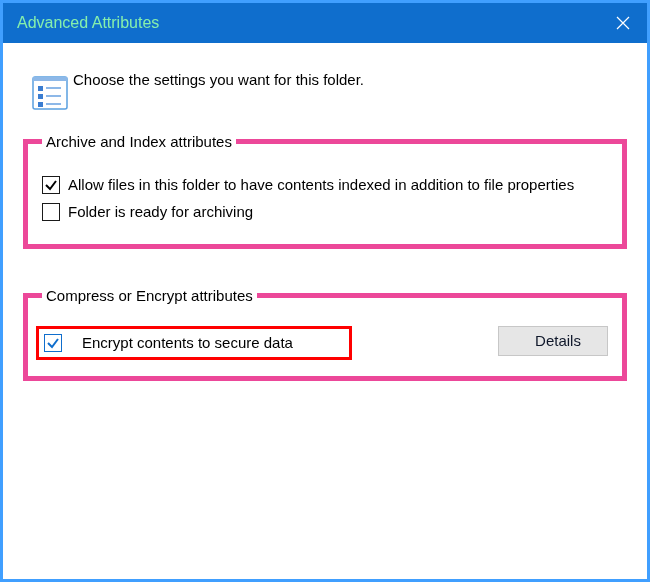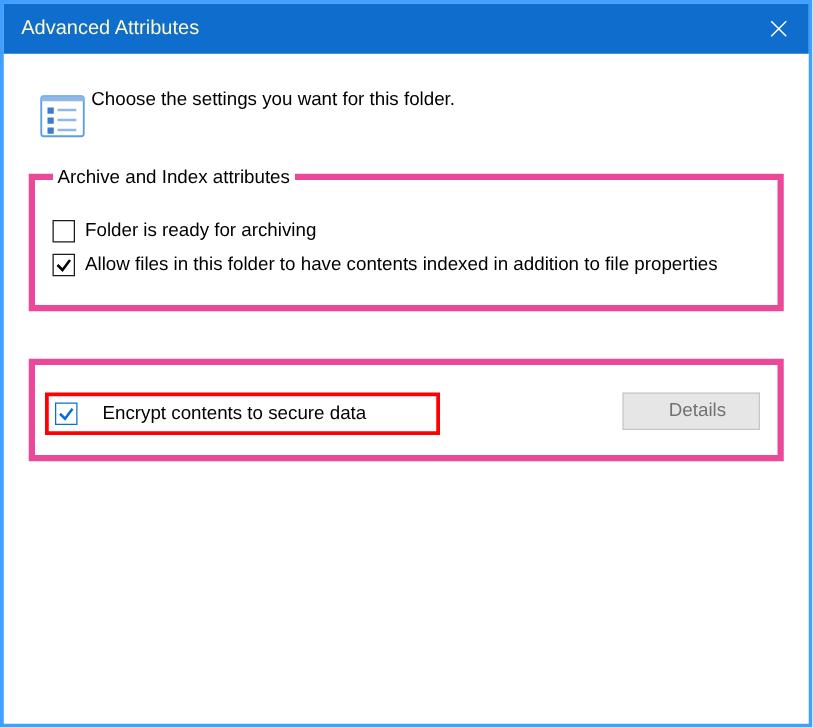--- a/index.html
+++ b/index.html
@@ -15,21 +15,21 @@
     width: 650px;
     height: 582px;
     border: 3px solid #409fff;
     background: #fff;
     display: flex;
     flex-direction: column;
   }
   .titlebar {
     height: 40px;
     background: #0f6ecd;
-    color: #fef9c3;
+    color: #86efac;
     display: flex;
     align-items: center;
     justify-content: space-between;
     padding: 0 0 0 14px;
   }
   .titlebar .title {
     font-size: 16px;
   }
   .titlebar .close {
     width: 48px;
@@ -113,21 +113,21 @@
   .compress-row {
     display:flex;
     align-items:center;
     justify-content:space-between;
   }
   .details-btn {
     width: 110px;
     height: 30px;
     border: 1px solid #c7c7c7;
     background: #e6e6e6;
-    color: #737373;
+    color: #0f172a;
     font-size: 15px;
     text-align:center;
     line-height:28px;
     padding-left:10px;
   }
   .footer {
     display: flex;
     justify-content: flex-end;
     gap: 12px;
     padding-right: 4px;
@@ -177,36 +177,37 @@
         </svg>
       </div>
       <div class="text">
         <span class="main">Choose the settings you want for this folder.</span>
       </div>
     </div>
 
     <fieldset>
       <legend>Archive and Index attributes</legend>
       <div class="row">
-        <div class="cb">
-          
-        </div>
-        <label>Folder is ready for archiving</label>
-      </div>
-      <div class="row">
         <div class="cb checked">
           <svg width="14" height="14" viewBox="0 0 14 14">
               <path d="M2 7 L6 11 L12 3" stroke="#000" stroke-width="2" fill="none"></path>
             </svg>
         </div>
         <label>Allow files in this folder to have contents indexed in addition to file properties</label>
       </div>
+      <div class="row">
+        <div class="cb">
+          
+        </div>
+        <label>Folder is ready for archiving</label>
+      </div>
     </fieldset>
 
     <fieldset>
+      <legend>Compress or Encrypt attributes</legend>
       <div class="compress-row">
         <div class="highlight">
           <div class="cb checked">
             <svg width="14" height="14" viewBox="0 0 14 14">
                 <path d="M2 7 L6 11 L12 3" stroke="#0f6ecd" stroke-width="2" fill="none"></path>
               </svg>
           </div>
           <label>Encrypt contents to secure data</label>
         </div>
         <div class="details-btn">Details</div>

